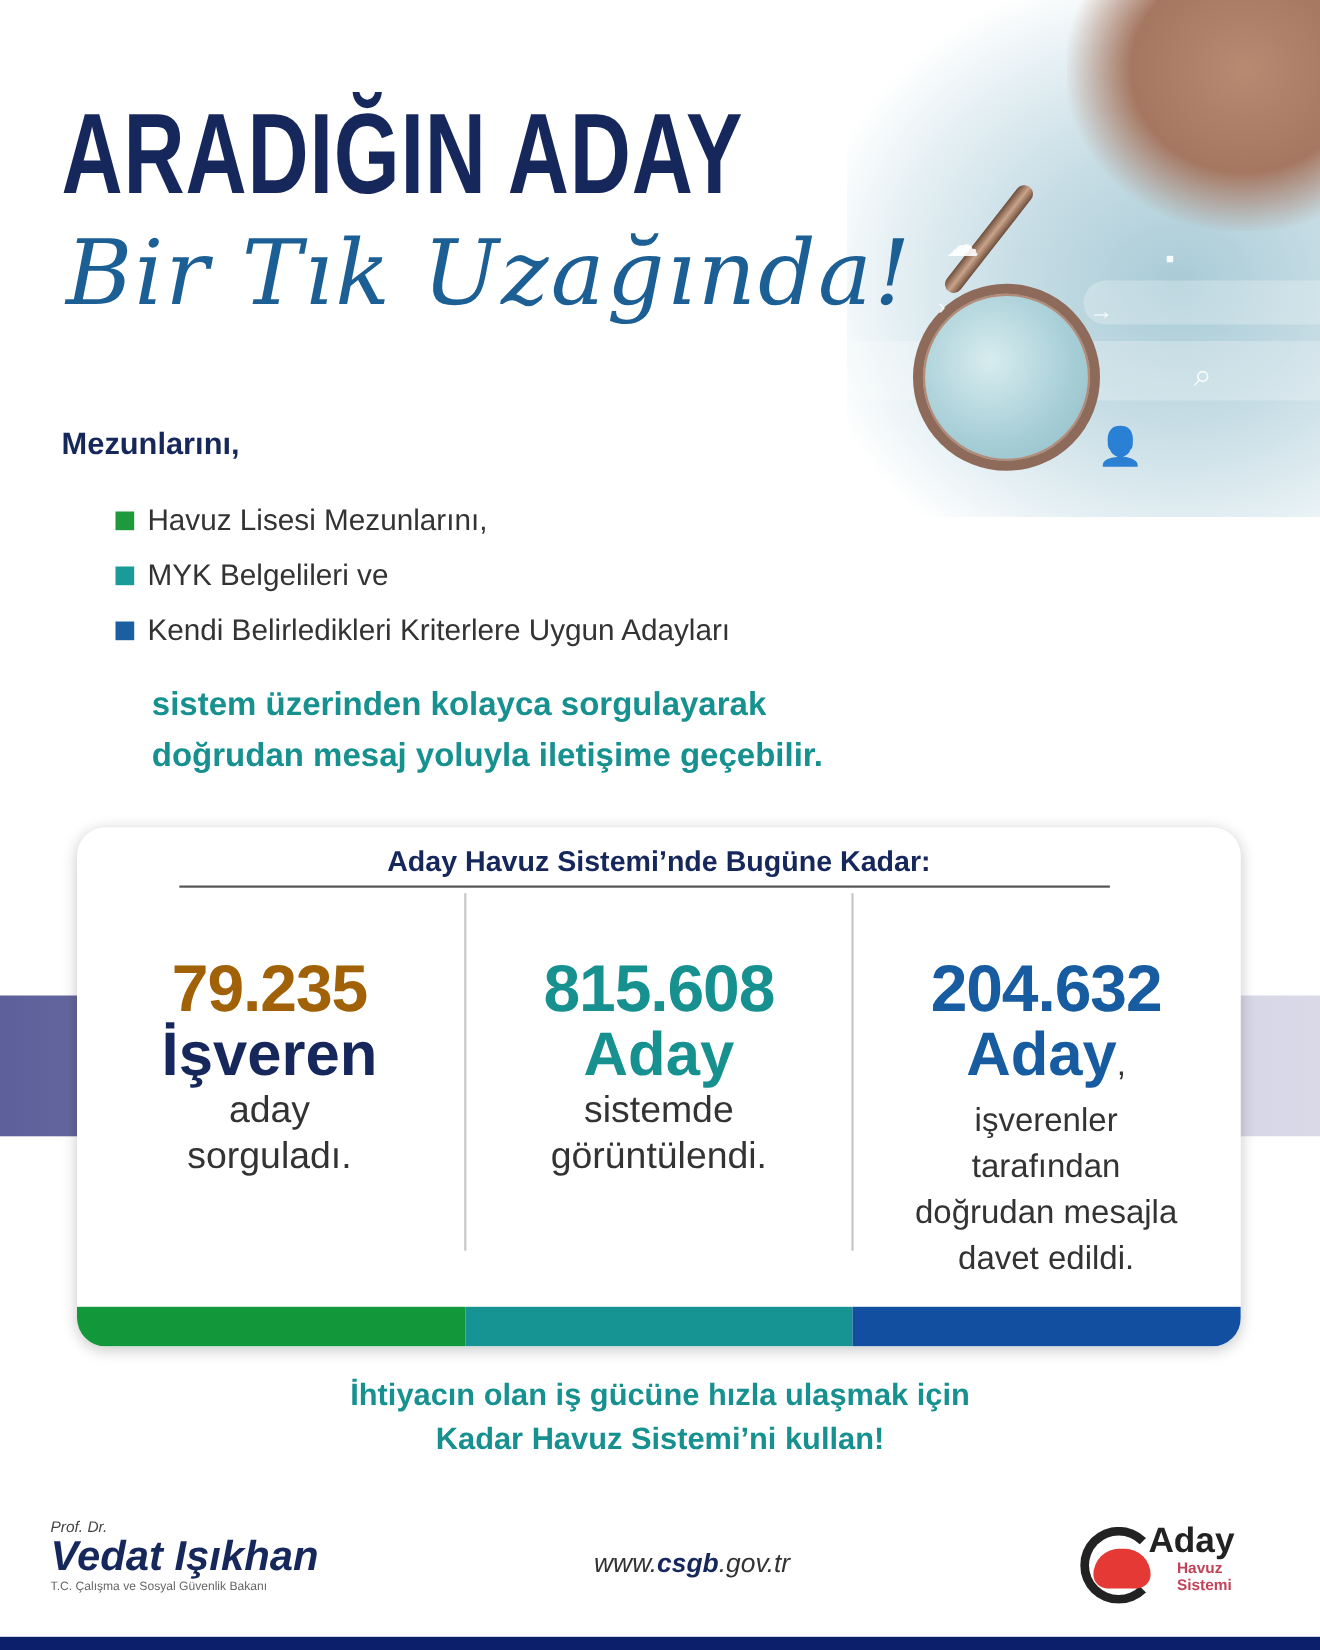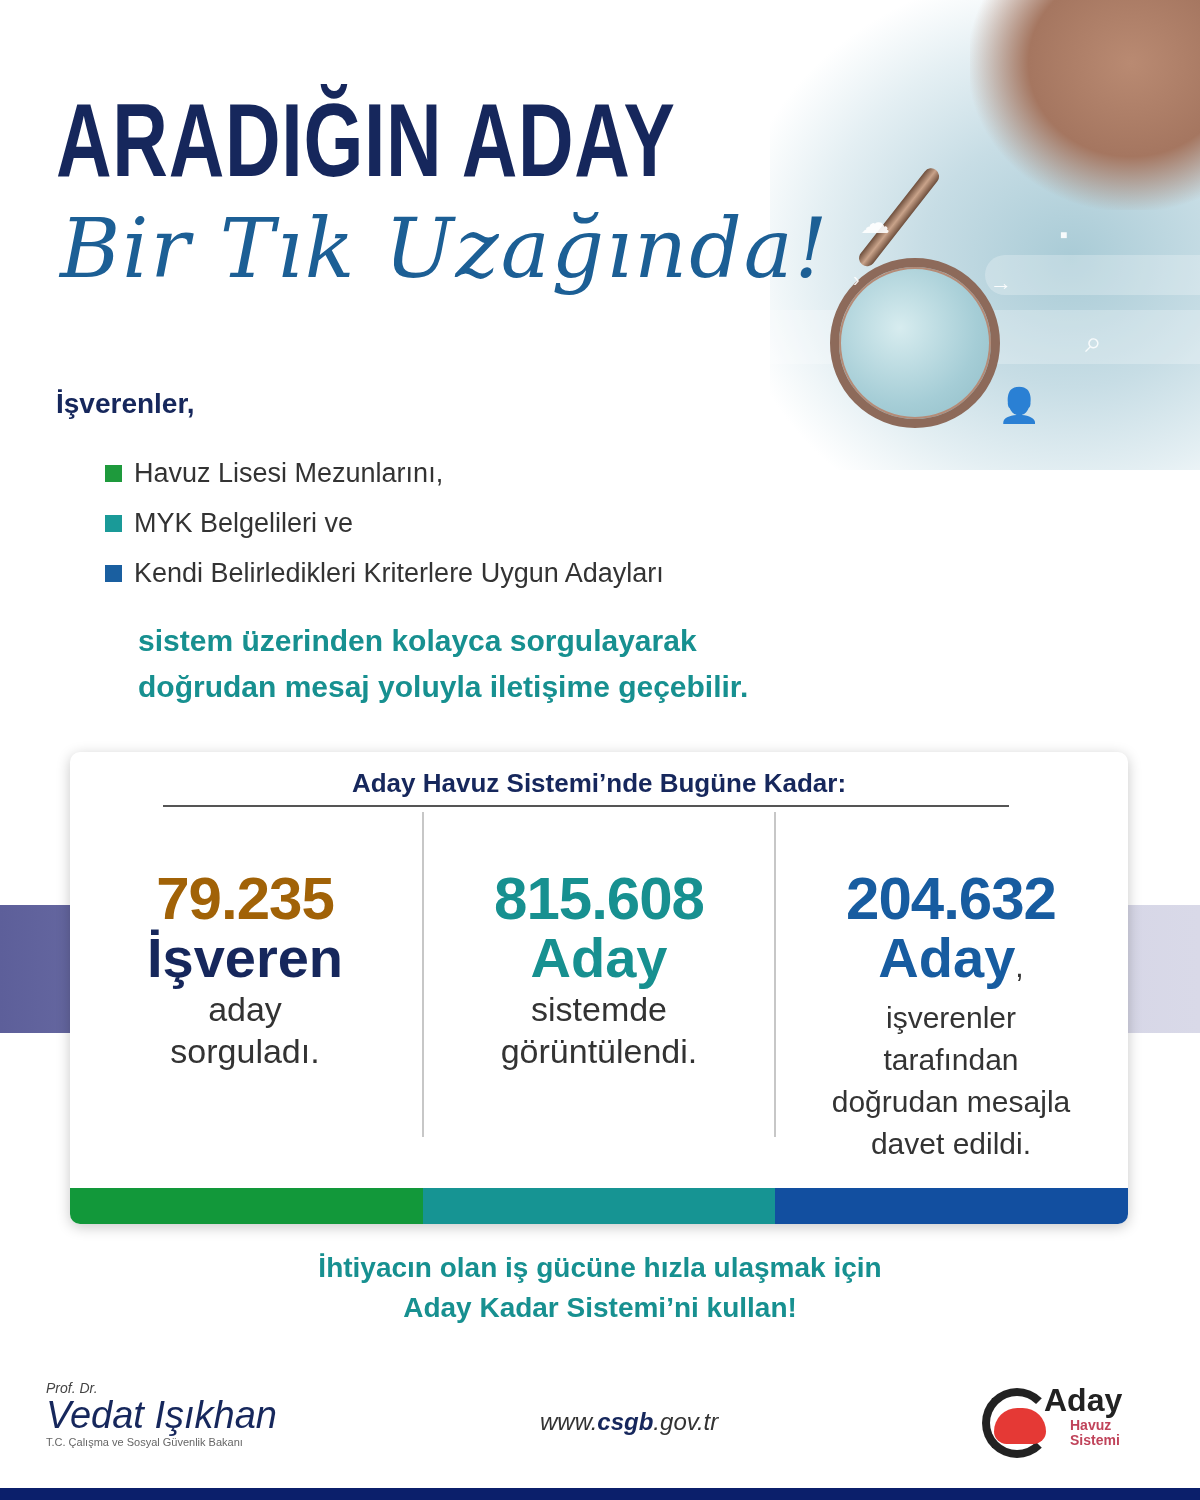--- a/index.html
+++ b/index.html
@@ -73,21 +73,21 @@
       font-weight: 700; font-size: 30px; color: #179090; line-height: 46px; margin-top: 16px;
     }
 
     
     .band {
       position: absolute; left: 0; top: 905px; width: 1200px; height: 128px;
       background: linear-gradient(90deg,#5d5f9a 0%, #8e8fbd 40%, #cfd0e4 70%, #d9d9e8 100%);
     }
     .card {
       position: absolute; left: 70px; top: 752px; width: 1058px; height: 472px;
-      background: #fff; border-radius: 10px;
+      background: #fff; border-radius: 26px;
       box-shadow: 0 3px 14px rgba(0,0,0,0.22);
       overflow: hidden;
     }
     .card-title {
       position: absolute; left: 0; right: 0; top: 16px; text-align: center;
       font-weight: 700; font-size: 26px; color: #16275c;
     }
     .card-rule {
       position: absolute; left: 93px; width: 846px; top: 53px; height: 2px; background: #555;
     }
@@ -99,21 +99,21 @@
     .stat.s3 .desc { font-size: 30px; line-height: 42px; }
     .card-footer { position: absolute; left: 0; right: 0; bottom: 0; height: 36px; display: flex; }
     .card-footer div { flex: 1; }
 
     .cta {
       position: absolute; left: 0; right: 0; top: 1248px; text-align: center;
       font-weight: 700; font-size: 28px; color: #179090; line-height: 40px;
     }
     .sig { position: absolute; left: 46px; top: 1380px; }
     .sig .pre { font-style: italic; font-size: 14px; color: #444; }
-    .sig .name { font-weight: 400; font-style: italic; font-size: 38px; color: #16275c; line-height: 38px; }
+    .sig .name { font-weight: 700; font-style: italic; font-size: 38px; color: #16275c; line-height: 38px; }
     .sig .role { font-size: 11px; color: #666; margin-top: 2px; }
     .url { position: absolute; left: 540px; top: 1408px; font-style: italic; font-size: 24px; color: #333; }
     .url b { color: #16275c; }
     .logo { position: absolute; left: 972px; top: 1378px; width: 180px; height: 90px; }
     .logo .ring {
       position: absolute; left: 10px; top: 10px; width: 70px; height: 70px; border-radius: 50%;
       border: 8px solid #222; border-right-color: transparent;
     }
     .logo .people { position: absolute; left: 22px; top: 30px; width: 52px; height: 36px;
       background: #e53935; border-radius: 26px 26px 14px 14px; }
@@ -134,21 +134,21 @@
   <span class="icon user">👤</span>
   <span class="icon mag">⌕</span>
   <span class="icon arrow">→</span>
   <span class="icon chev">›</span>
   <span class="icon sq">■</span>
 </div>
 
 <h1 class="title-main">ARADIĞIN ADAY</h1>
 <div class="title-script">Bir Tık Uzağında!</div>
 
-<div class="lead">İşverenler,</div>
+<div class="lead">Mezunlarını,</div>
 <ul class="bullets">
   <li>
     <span class="sq-bullet" style="background:#1e9a3c"></span>
     <span>Havuz Lisesi Mezunlarını,</span>
   </li>
   <li>
     <span class="sq-bullet" style="background:#1a9a98"></span>
     <span>MYK Belgelileri ve</span>
   </li>
   <li>
@@ -200,21 +200,21 @@
 
   <div class="card-footer">
     <div style="background:#12983a"></div>
     <div style="background:#169493"></div>
     <div style="background:#124fa0"></div>
   </div>
 </div>
 
 <div class="cta">
   <div>İhtiyacın olan iş gücüne hızla ulaşmak için</div>
-  <div>Aday Kadar Sistemi’ni kullan!</div>
+  <div>Kadar Havuz Sistemi’ni kullan!</div>
 </div>
 
 <div class="sig">
   <div class="pre">Prof. Dr.</div>
   <div class="name">Vedat Işıkhan</div>
   <div class="role">T.C. Çalışma ve Sosyal Güvenlik Bakanı</div>
 </div>
 
 <a class="url"><span>www.</span><b>csgb</b><span>.gov.tr</span></a>
 

